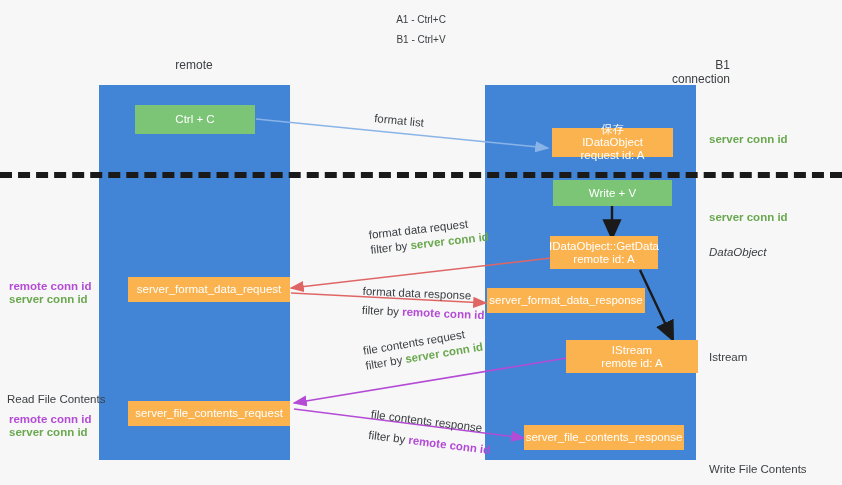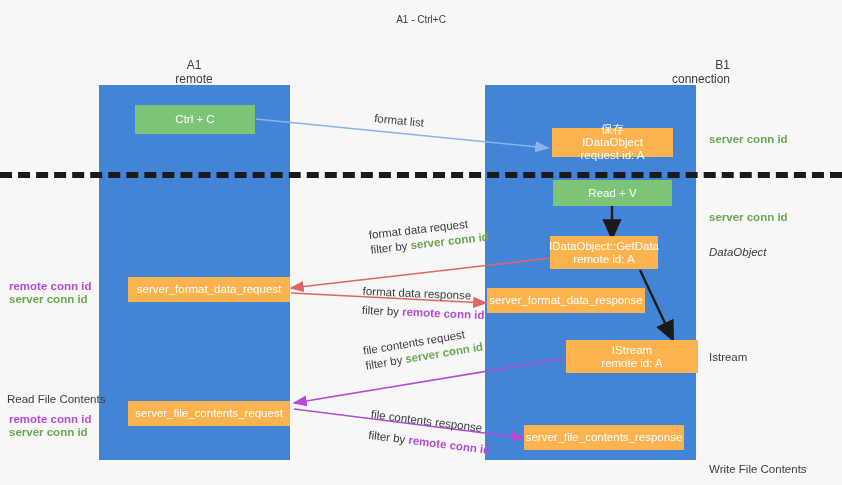--- a/index.html
+++ b/index.html
@@ -55,24 +55,24 @@
 
   svg.arrows { position:absolute; left:0; top:0; width:842px; height:485px; overflow:visible; }
 </style>
 </head>
 <body>
 
 <div id="stage">
 
   <div class="title">
     <div>A1 - Ctrl+C</div>
+    <div>B1 - Ctrl+V</div>
   </div>
 
   <div class="lane-header" style="left:94px; top:58px;">
-    <div>A1</div>
     <div>remote</div>
   </div>
   <div class="lane-header" style="left:530px; top:58px;text-align:right;">
     <div>B1</div>
     <div>connection</div>
   </div>
 
   <div class="lane" style="left:99px; top:85px; width:191px; height:375px;"></div>
   <div class="lane" style="left:485px; top:85px; width:211px; height:375px;"></div>
 
@@ -110,21 +110,21 @@
   <div class="box green" style="left:135px; top:105px; width:120px; height:29px;">
     <span>Ctrl + C</span>
   </div>
 
   <div class="box orange" style="left:552px; top:128px; width:121px; height:29px;">
     <span class="two-line">保存IDataObject
 request id: A</span>
   </div>
 
   <div class="box green" style="left:553px; top:180px; width:119px; height:26px;">
-    <span>Read + V</span>
+    <span>Write + V</span>
   </div>
 
   <div class="box orange" style="left:550px; top:236px; width:108px; height:33px;">
     <span class="two-line">IDataObject::GetData
 remote id: A</span>
   </div>
 
   <div class="box orange" style="left:487px; top:288px; width:158px; height:25px;">
     <span>server_format_data_response</span>
   </div>

